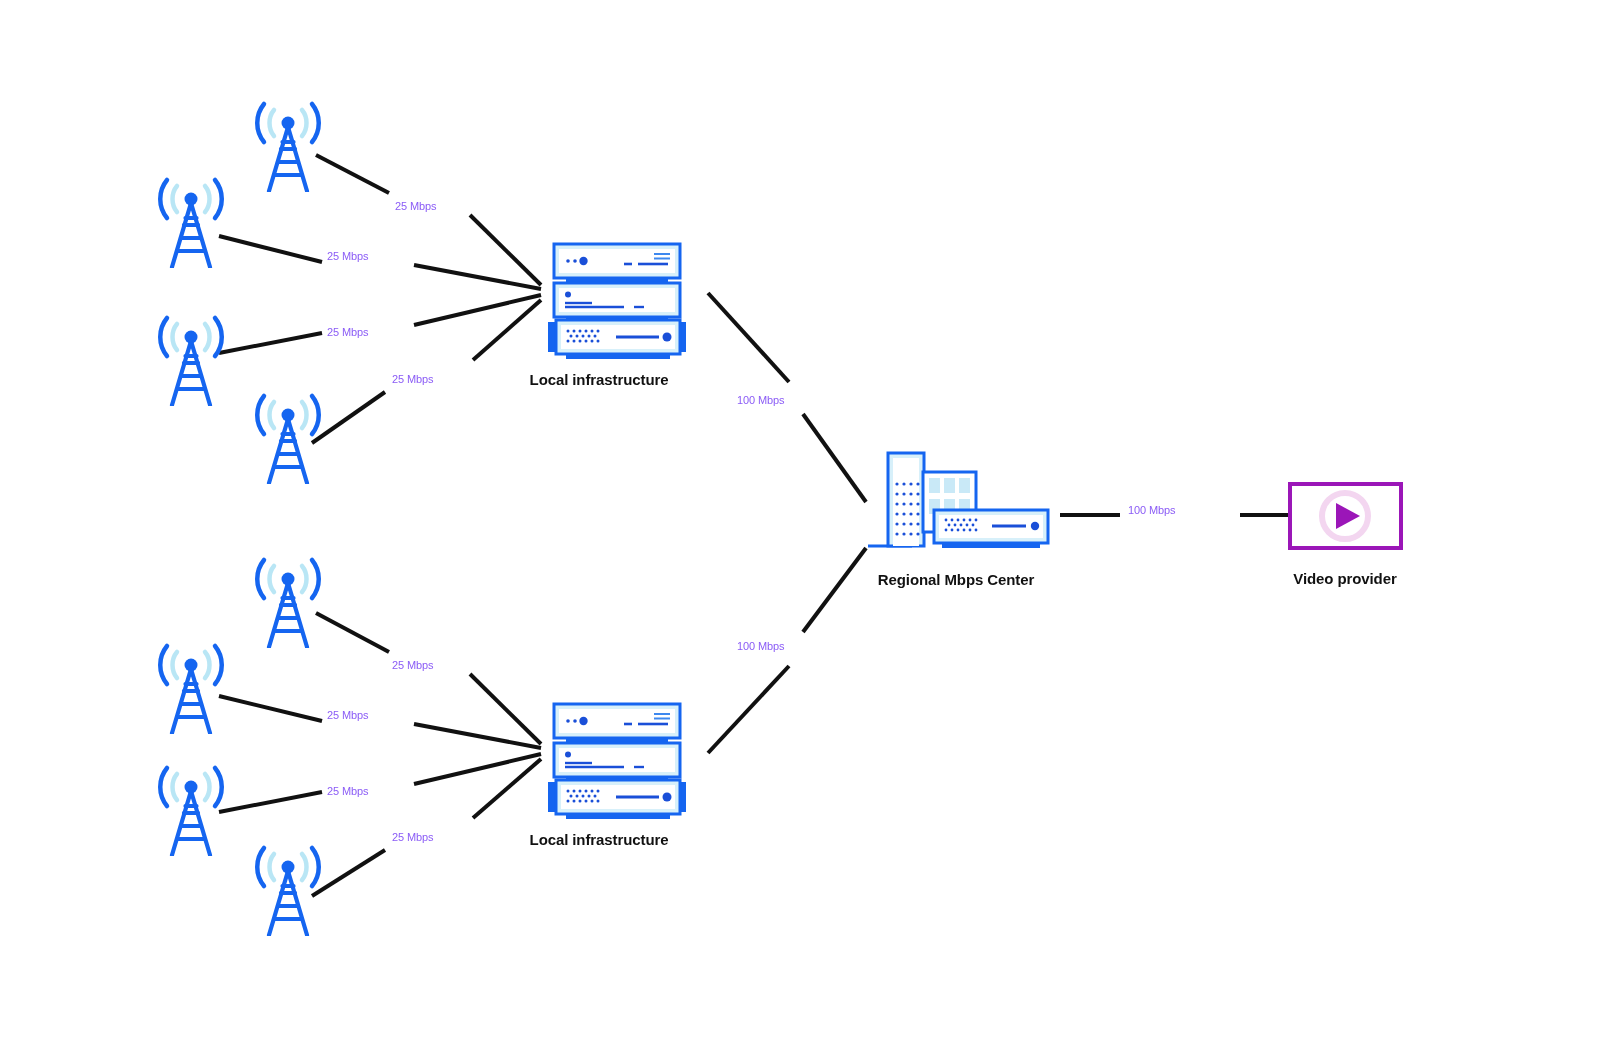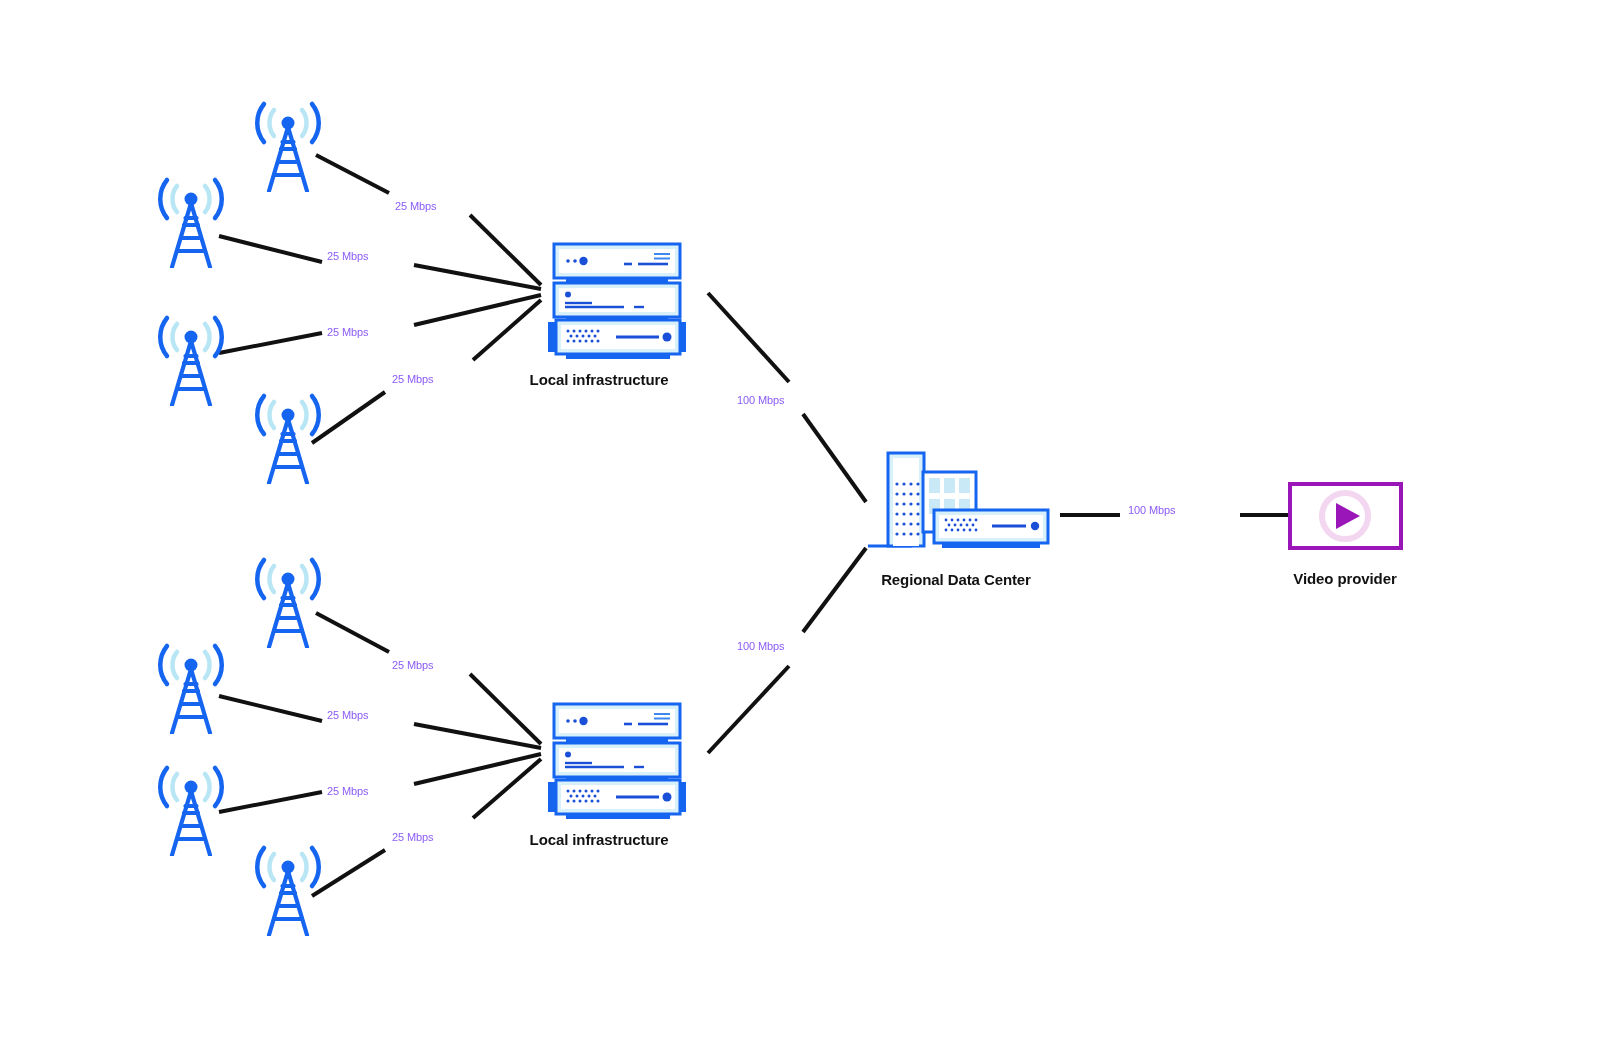--- a/index.html
+++ b/index.html
@@ -430,21 +430,21 @@
           <circle cx="98" cy="80" r="1.4"></circle>
             <circle cx="104" cy="80" r="1.4"></circle>
             <circle cx="110" cy="80" r="1.4"></circle>
         </g>
         <line x1="126" y1="76" x2="160" y2="76" stroke="#1a4fd8" stroke-width="3"></line>
         <circle cx="169" cy="76" r="4.2" fill="#1a4fd8"></circle>
         <rect x="76" y="93" width="98" height="5" fill="#1565f0"></rect>
       </g>
     </svg>
   </div>
-  <div class="node-label" style="left:846px; top:571px; width:220px;">Regional Data Center</div>
+  <div class="node-label" style="left:846px; top:571px; width:220px;">Regional Mbps Center</div>
 
   <div class="node" style="left:1288px; top:482px;">
     <svg class="video-svg" width="115" height="68" viewBox="0 0 115 68" xmlns="http://www.w3.org/2000/svg">
       <rect x="2" y="2" width="111" height="64" fill="#ffffff" stroke="#9b16b8" stroke-width="4"></rect>
       <circle cx="57" cy="34" r="23" fill="none" stroke="#f3d6f0" stroke-width="6"></circle>
       <polygon points="48,21 48,47 72,34" fill="#9b16b8"></polygon>
     </svg>
   </div>
   <div class="node-label" style="left:1235px; top:570px; width:220px;">Video provider</div>
 

